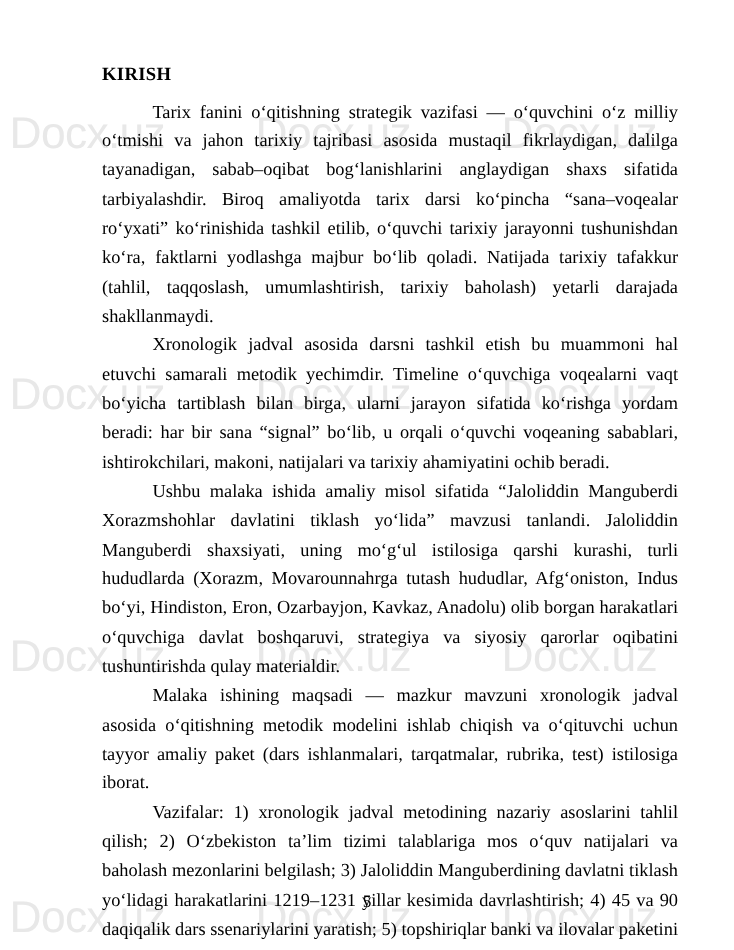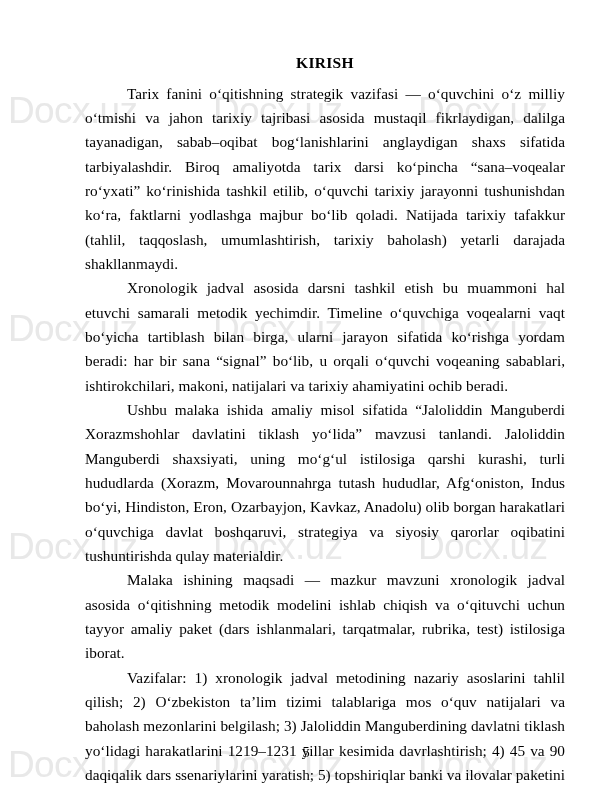--- a/index.html
+++ b/index.html
@@ -39,21 +39,20 @@
   
   .content {
     position: absolute;
     left: 85px;
     top: 0;
     width: 480px;
     z-index: 1;
   }
 
   .doc-title {
-    text-align: center;
     font-weight: bold;
     font-size: 15.5px;
     letter-spacing: 0.3px;
     margin: 0;
     padding-top: 55px;
     line-height: 1.0;
   }
 
   p.body-par {
     margin: 0;

